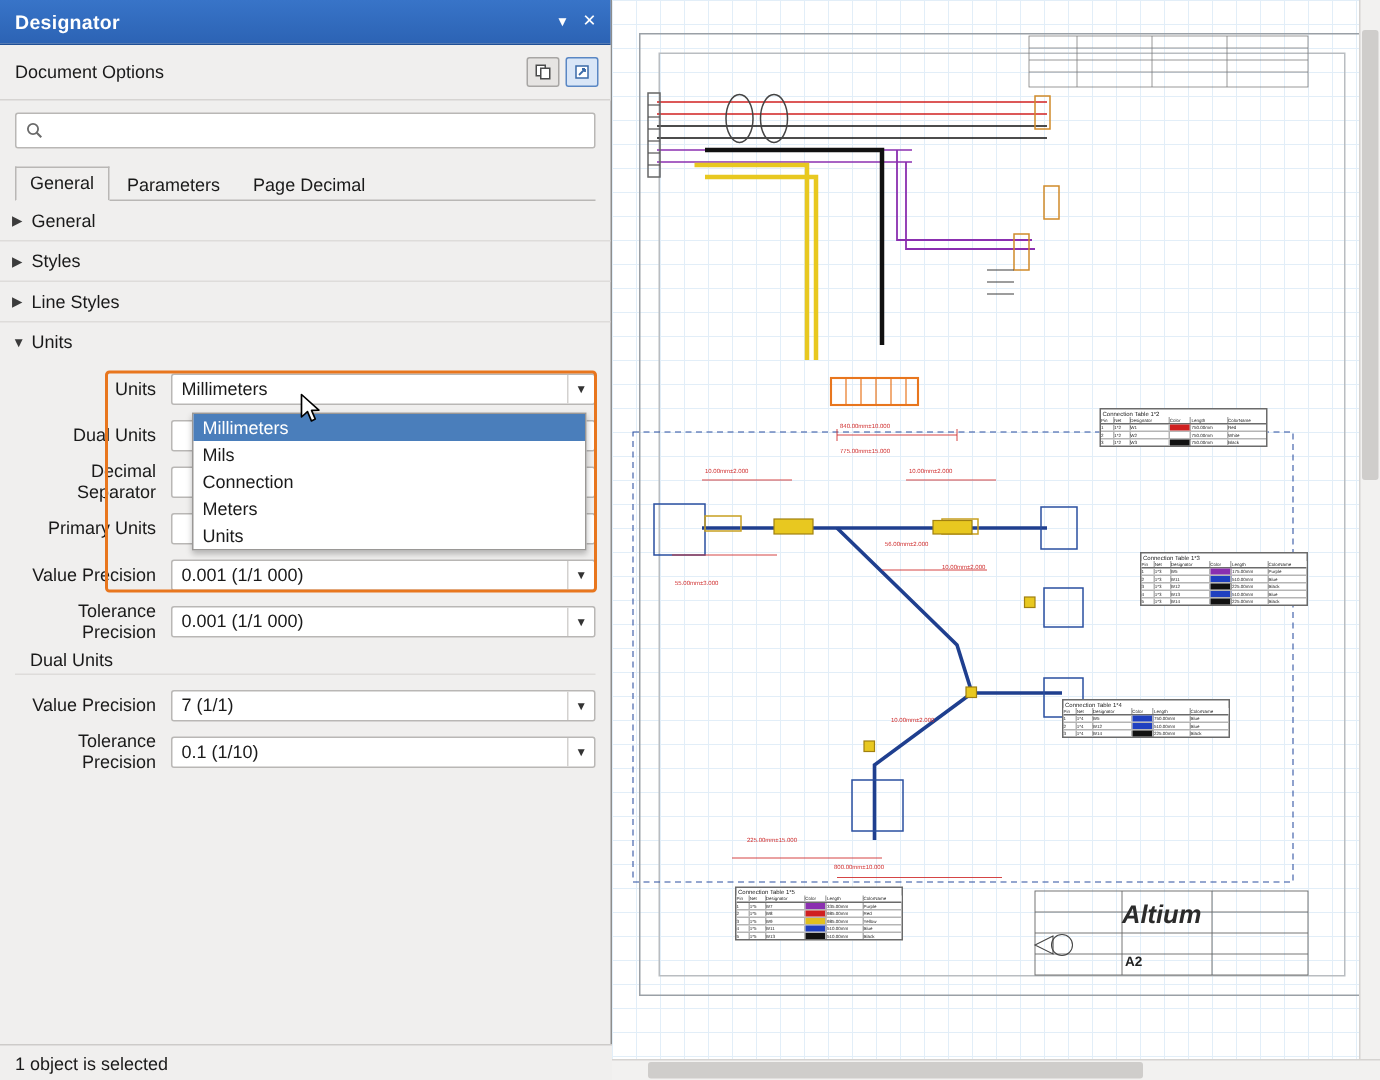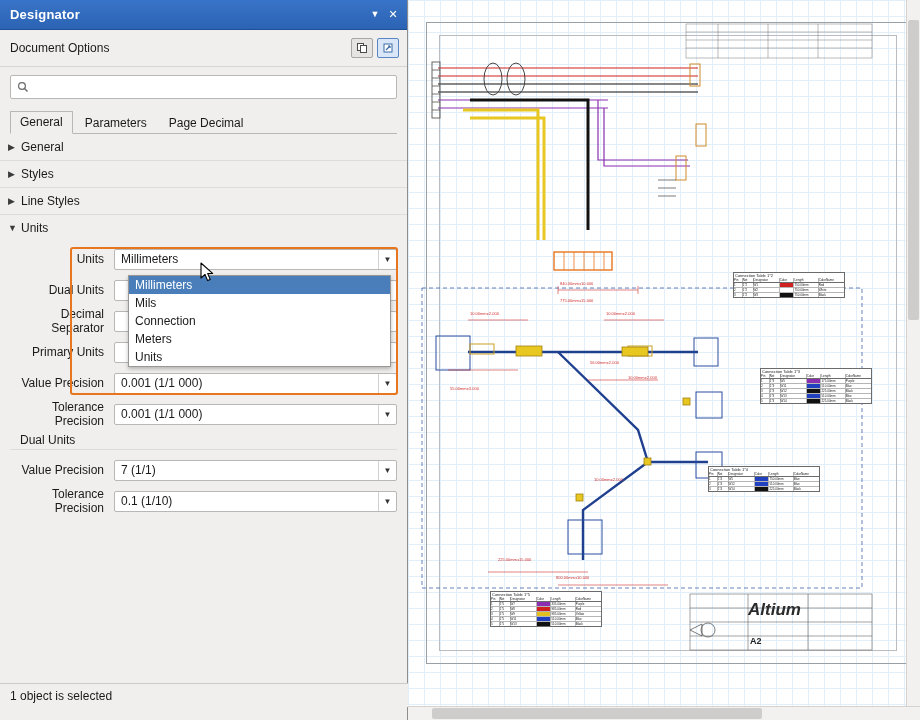--- a/index.html
+++ b/index.html
@@ -118,21 +118,21 @@
     background:#ffffff;border:1px solid #9a9896;
     box-shadow:0 2px 4px rgba(0,0,0,.25);
     z-index:40;box-sizing:border-box;
   }
   .dd-item{
     height:18px;line-height:18px;padding-left:6px;font-size:12px;color:#1a1a1a;
   }
   .dd-item.sel{background:#4a7ebb;color:#ffffff;}
 
   .statusbar{
-    position:absolute;left:0;bottom:13px;width:408px;height:24px;
+    position:absolute;left:0;bottom:0;width:408px;height:24px;
     border-top:1px solid #cdcbc9;background:#f0efee;
     display:flex;align-items:center;padding-left:10px;font-size:12px;color:#1a1a1a;
     box-sizing:border-box;
   }
 
   .cursor{
     position:absolute;left:200px;top:262px;z-index:60;pointer-events:none;
   }
 
   

